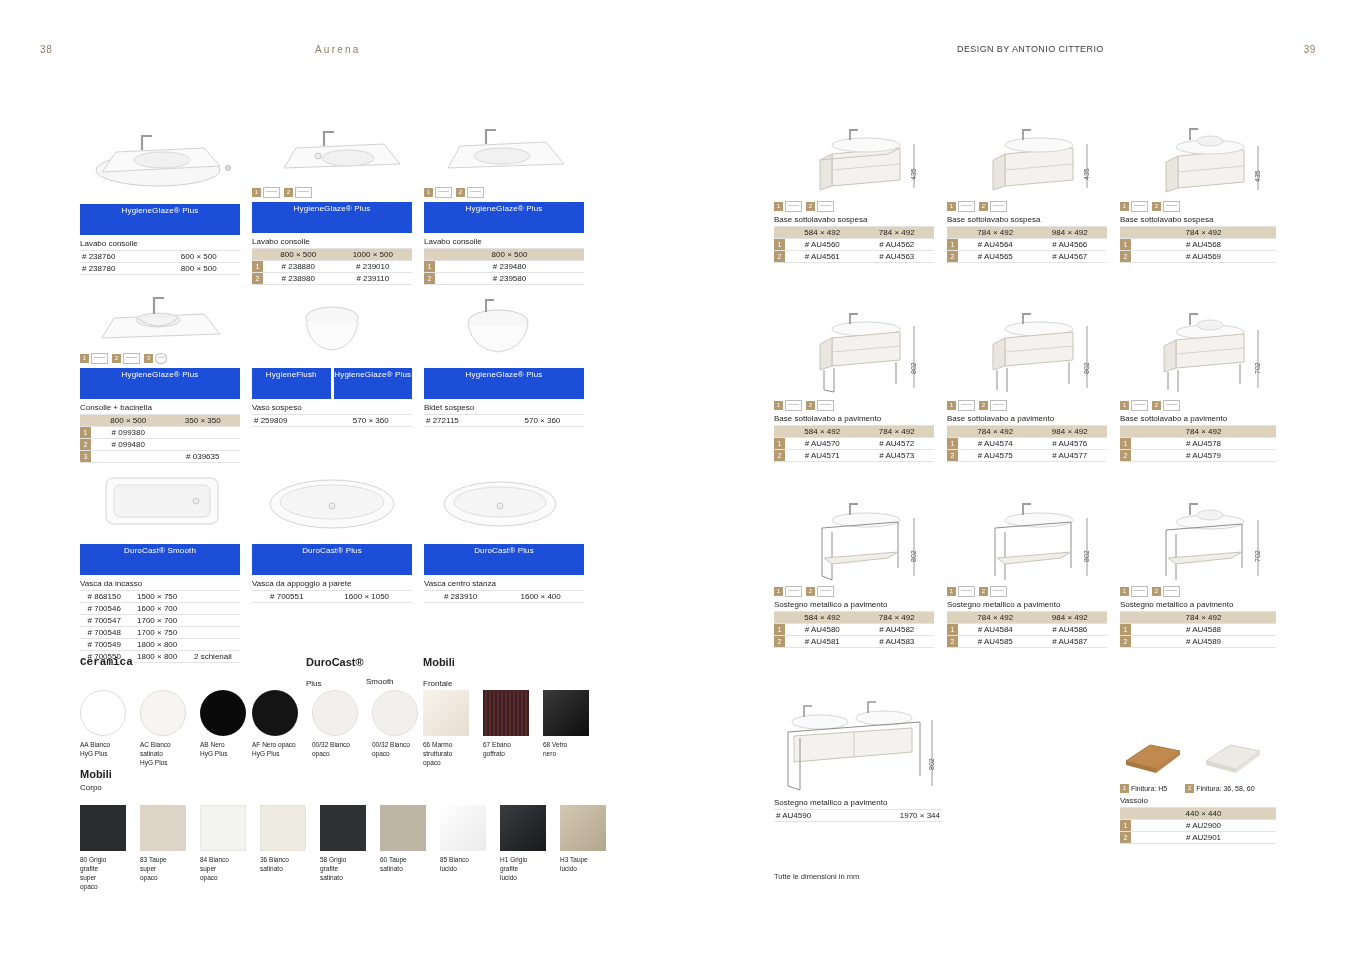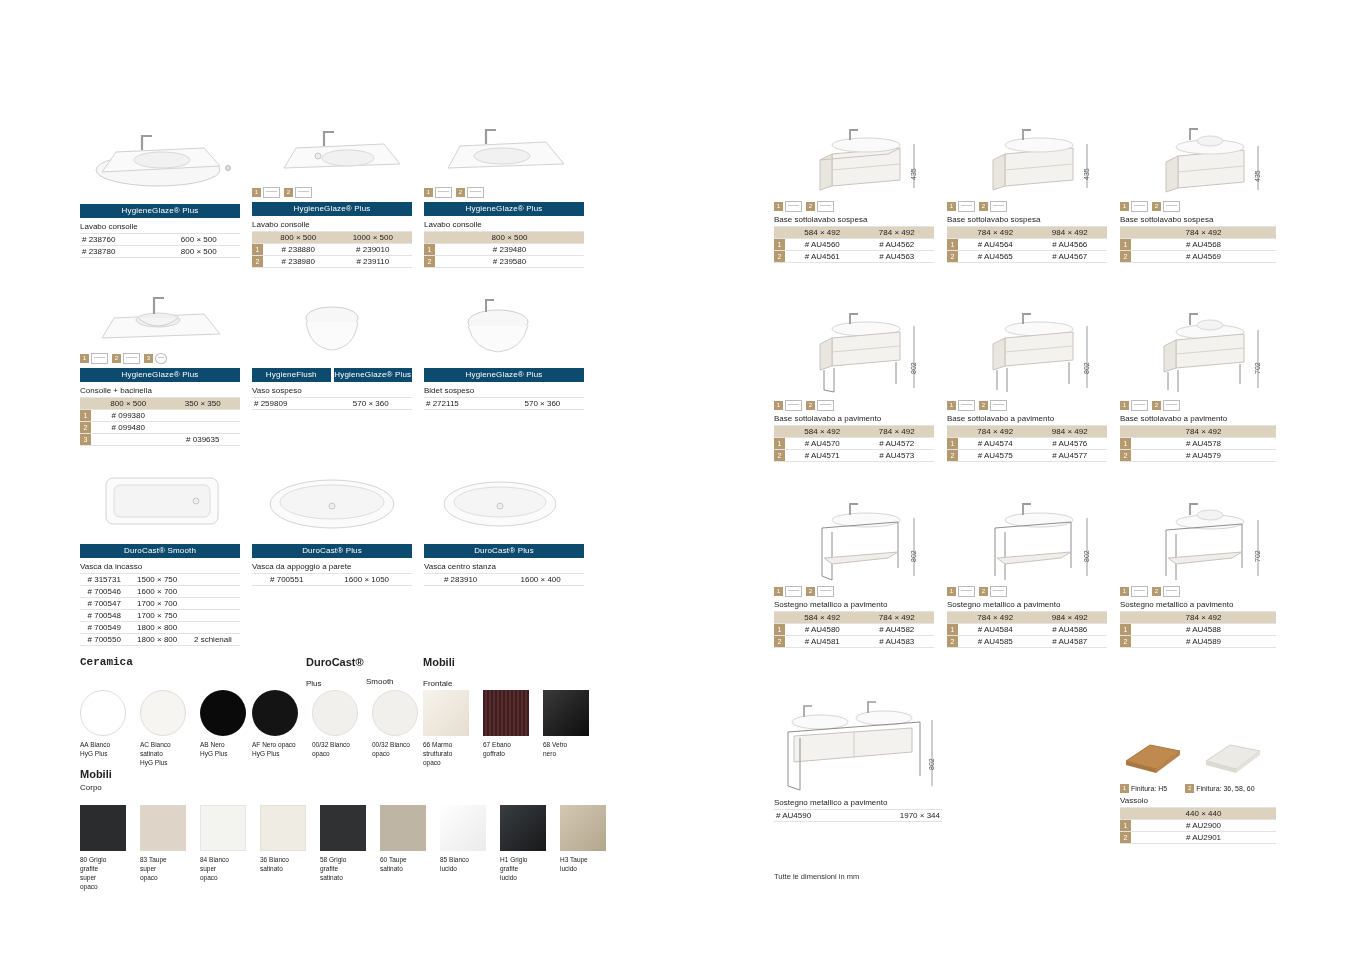--- a/index.html
+++ b/index.html
@@ -17,22 +17,22 @@
   
   .hdr { position:absolute; top:44px; left:0; width:100%; height:16px; font-size:10px; color:#8d7e63; letter-spacing:.06em;}
   .hdr .pnum-l { position:absolute; left:40px; }
   .hdr .pnum-r { position:absolute; right:40px; }
   .hdr .title-l { position:absolute; left:315px; color:#8d7e63; letter-spacing:.22em; font-size:10px;}
   .hdr .title-r { position:absolute; left:957px; color:#3b3b3b; letter-spacing:.045em; font-size:9px;}
 
   
   .blk { position:absolute; }
   .band {
-    background:#0c4a6e; color:#fff; font-size:8px; text-align:center;
-    height:14px; line-height:13px; letter-spacing:.02em;
+    background:#1d4ed8; color:#fff; font-size:8px; text-align:center;
+    height:31px; line-height:13px; letter-spacing:.02em;
   }
   .bands { display:flex; gap:3px; }
   .bands .band { flex:1; }
   .cap { font-size:8px; color:#222; margin-top:4px; margin-bottom:2px; }
   table.t { width:100%; border-collapse:collapse; font-size:8px; }
   table.t td { border-bottom:1px solid #e3e3e3; height:12px; padding:0 2px; }
   table.t tr:first-child td { border-top:1px solid #e3e3e3; }
   td.beige { background:#ddd2bd; }
   td.num { background:#b49a6e; color:#fff; width:11px; text-align:center; font-size:7px; }
   td.c { text-align:center; }
@@ -61,20 +61,26 @@
   .draw { position:relative; }
   .rotdim { position:absolute; font-size:7px; color:#555; transform:rotate(-90deg); transform-origin:left top; }
 
   .note { position:absolute; font-size:7.5px; color:#333; }
 </style>
 </head>
 <body>
 
 <div class="page">
 
+  <div class="hdr">
+    <span class="pnum-l">38</span>
+    <span class="title-l">Aurena</span>
+    <span class="title-r">DESIGN BY ANTONIO CITTERIO</span>
+    <span class="pnum-r">39</span>
+  </div>
 
   <div class="blk" style="left:80px; top:120px; width:160px;">
     <div class="draw" style="height:78px;">
       <svg width="160" height="78" viewBox="0 0 160 78">
         <ellipse cx="78" cy="50" rx="62" ry="16" fill="#f7f7f7" stroke="#cfcfcf"></ellipse>
         <path d="M22 52 L36 32 L124 28 L140 46 Z" fill="#fafafa" stroke="#d2d2d2"></path>
         <ellipse cx="82" cy="40" rx="28" ry="8" fill="#f1f1f1" stroke="#d8d8d8"></ellipse>
         <circle cx="148" cy="48" r="2.5" fill="#ddd" stroke="#bbb"></circle>
         <path d="M62 30 L62 16 L72 16" stroke="#9b9b9b" stroke-width="2.2" fill="none"></path>
       </svg>
@@ -286,21 +292,21 @@
         <circle cx="116" cy="41" r="3" fill="#eee" stroke="#c8c8c8"></circle>
       </svg>
     </div>
     <div class="bands" style="margin-top:6px;">
       <div class="band">DuroCast® Smooth</div>
     </div>
     <div class="cap">Vasca da incasso</div>
     <table class="t">
       <tbody>
           <tr>
-            <td class="c"># 315731</td>
+            <td class="c"># 868150</td>
             <td class="c">1500 × 750</td>
             <td class="c"></td>
           </tr>
       <tr>
             <td class="c"># 700546</td>
             <td class="c">1600 × 700</td>
             <td class="c"></td>
           </tr>
       <tr>
             <td class="c"># 700547</td>

